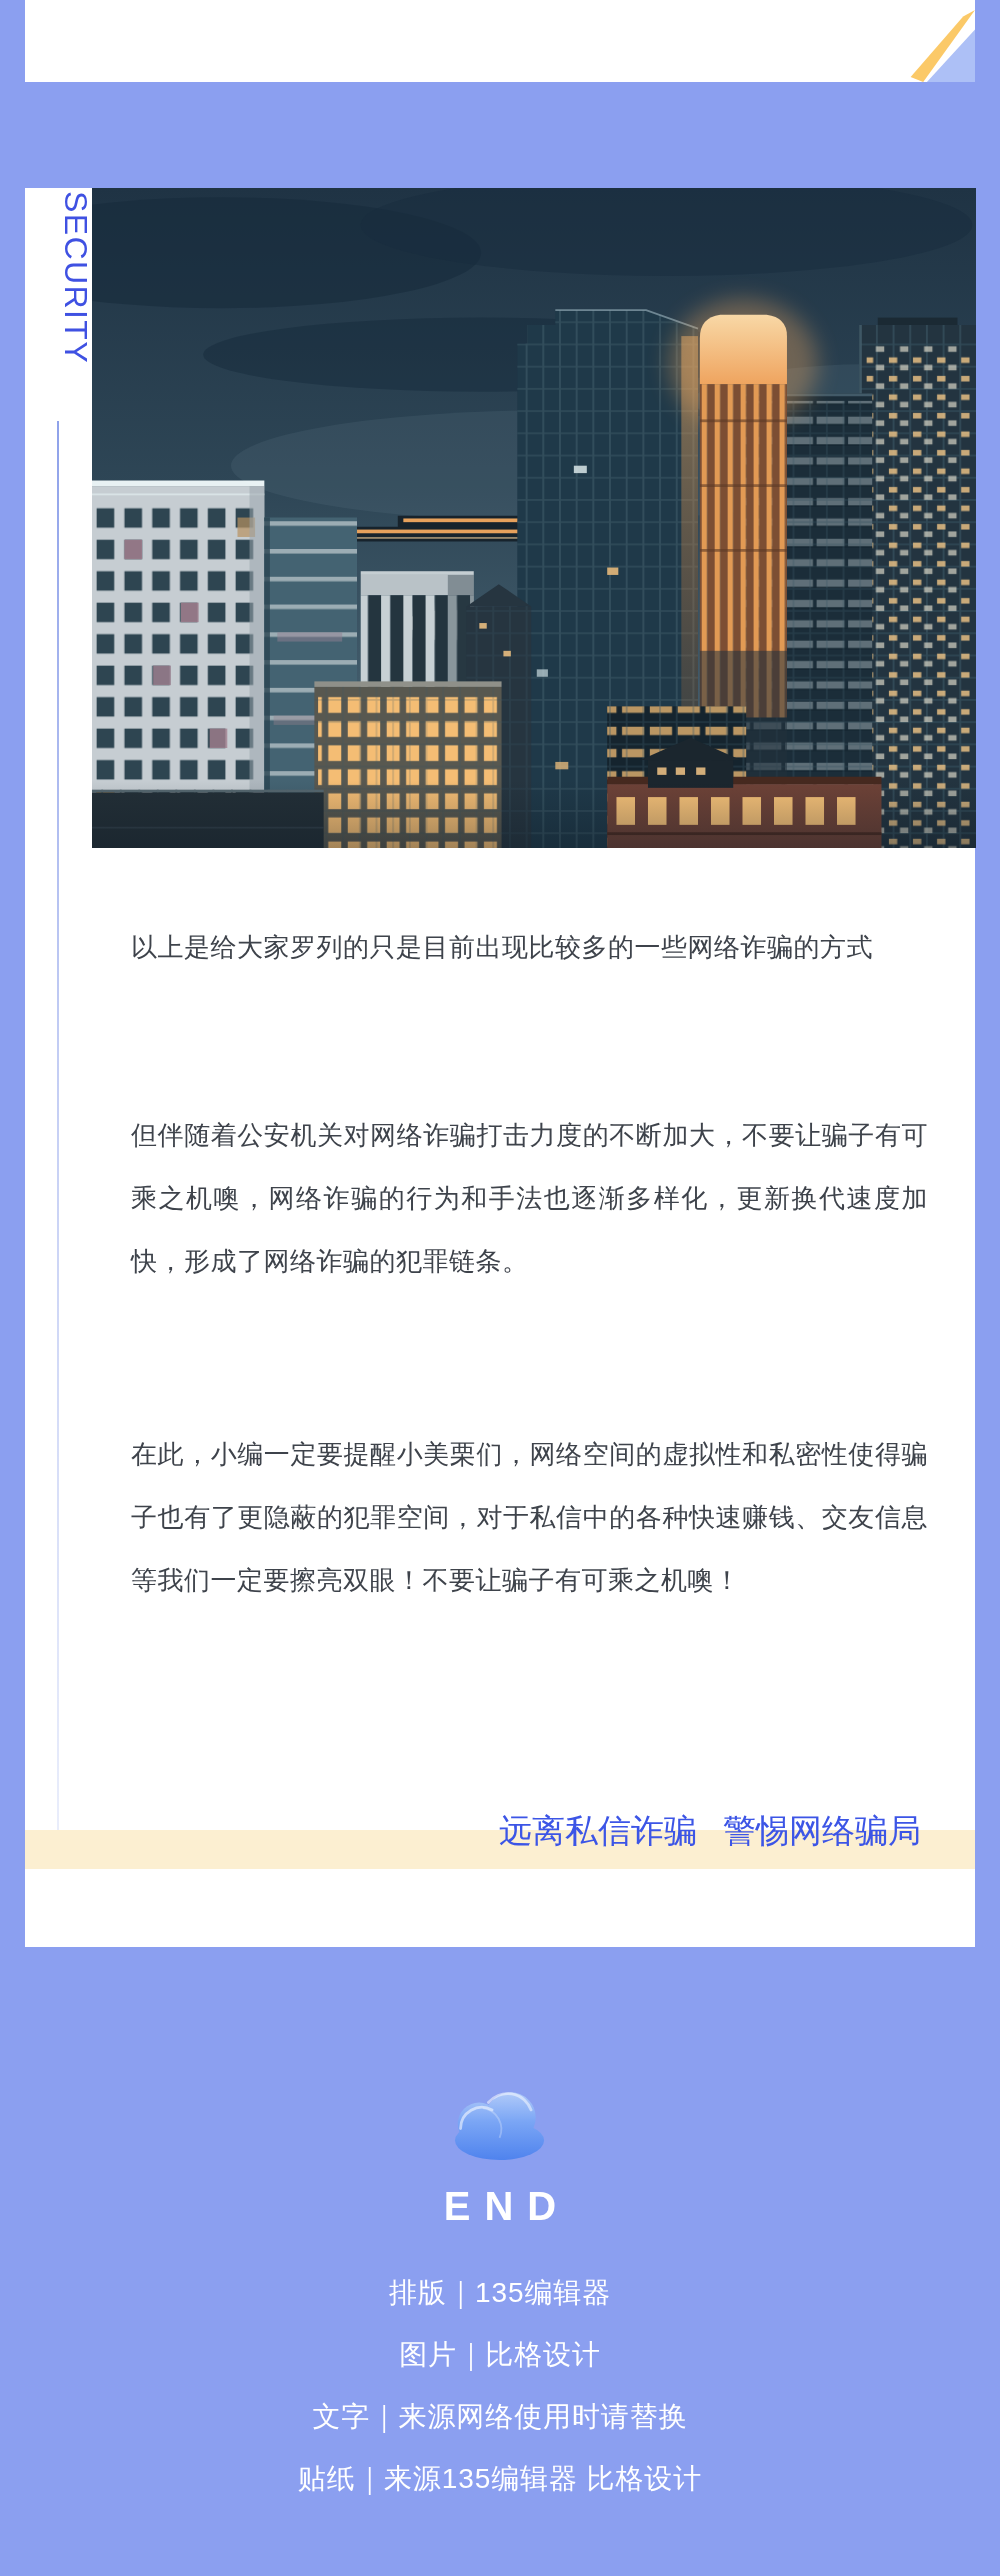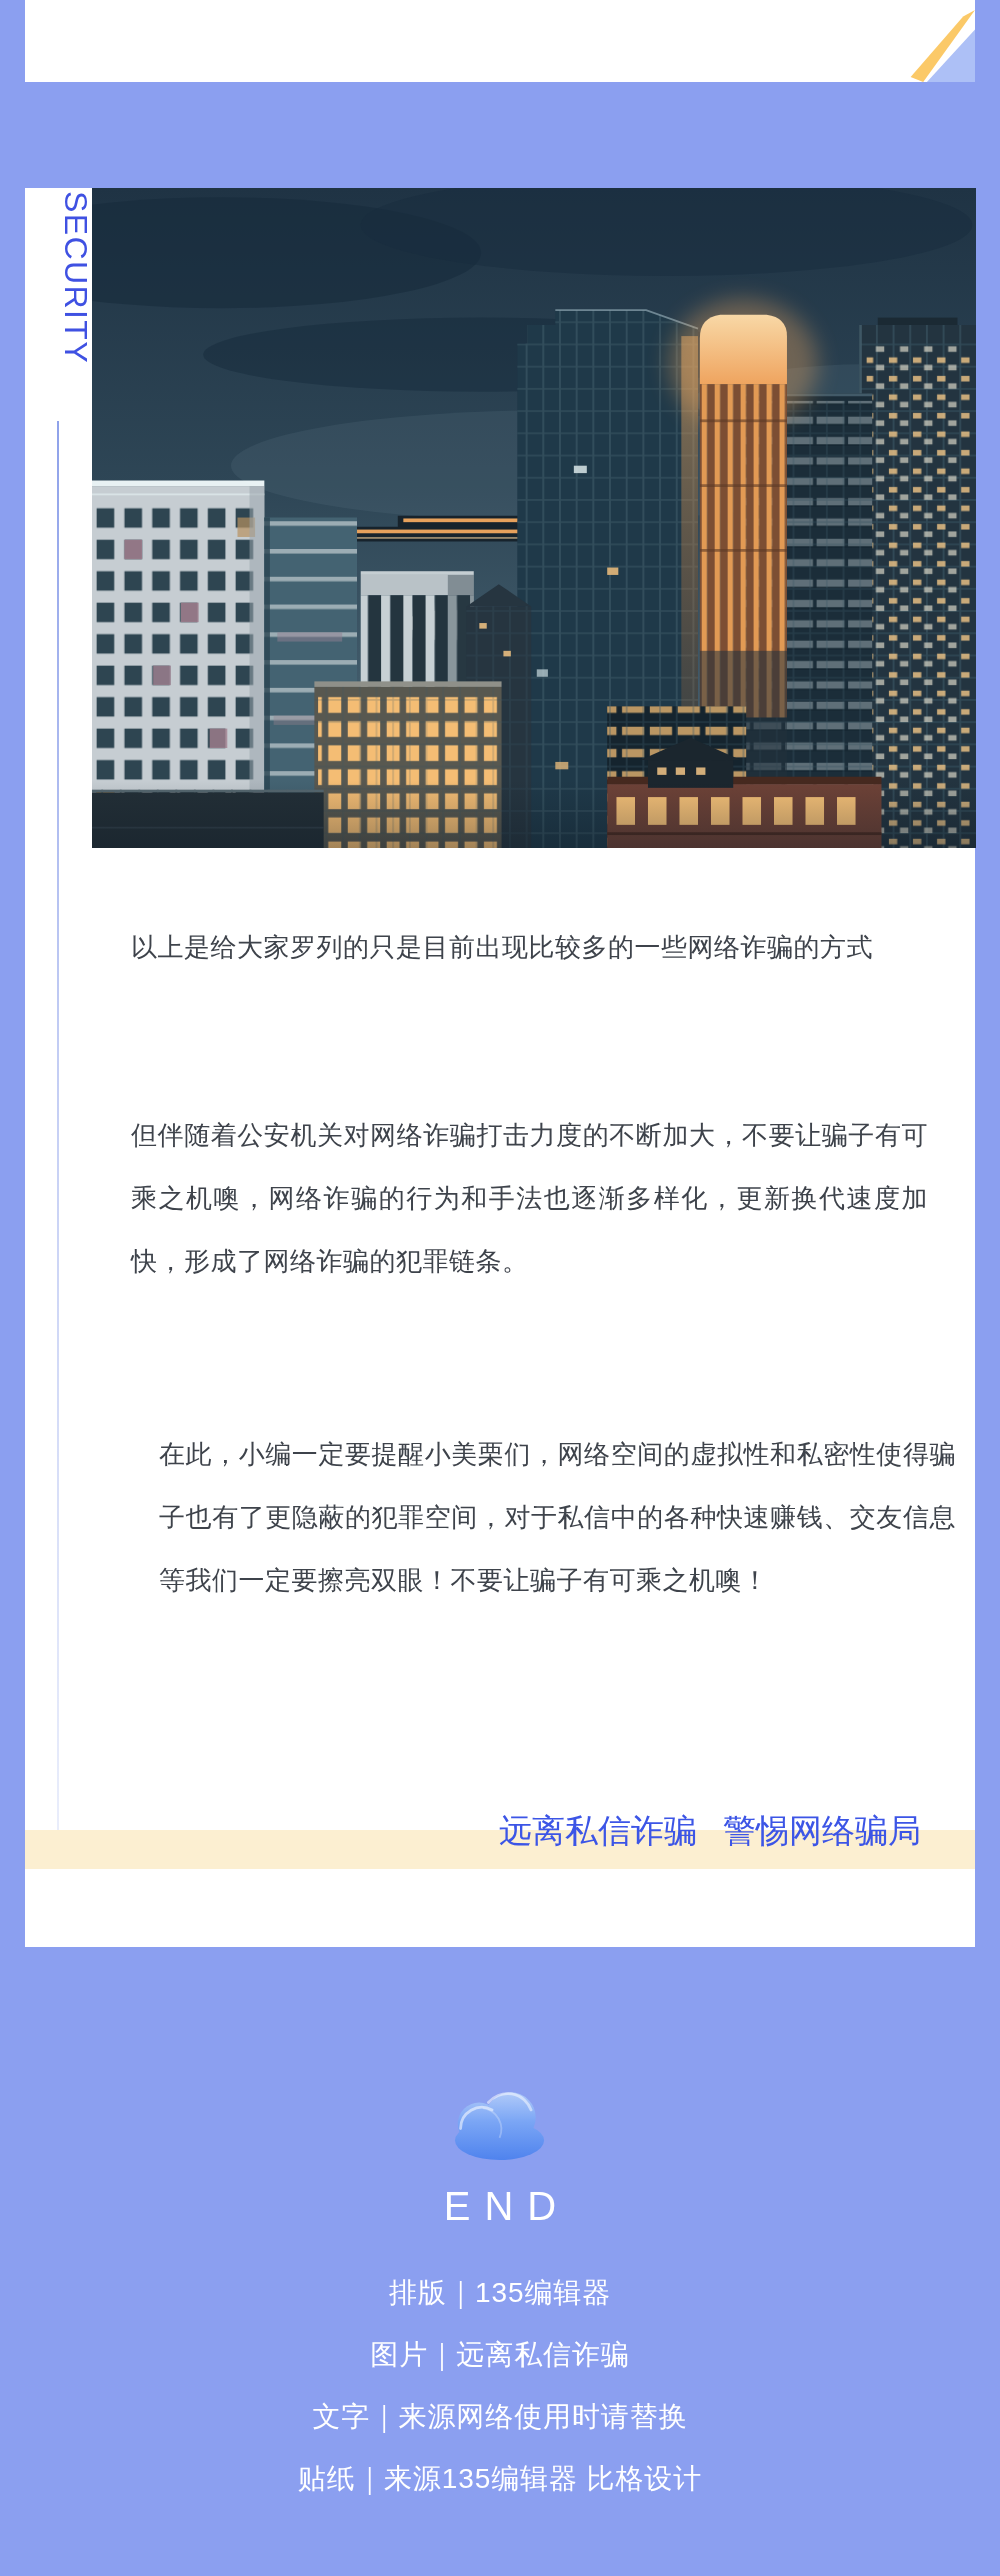--- a/index.html
+++ b/index.html
@@ -43,37 +43,37 @@
     position:absolute;left:67px;top:0;width:884px;height:660px;
     display:block;
   }
   .para{
     position:absolute;left:106px;width:797px;
     font-size:26px;line-height:63px;letter-spacing:0.5px;
     color:#3e434b;text-align:justify;
   }
   .p1{top:728px;}
   .p2{top:916px;}
-  .p3{top:1235px;margin-left:28px;}
+  .p3{top:1235px;}
   .highlight-bar{
     position:absolute;left:0;right:0;top:1642px;height:39px;
     background:#fcefd1;
   }
   .highlight-text{
     position:absolute;right:54px;top:1623px;
     font-size:33px;line-height:39px;font-weight:400;
     color:#3c55e6;white-space:nowrap;
   }
   .hl-p2{margin-left:26px;}
   
   .cloud{position:absolute;left:442px;top:2082px;}
   .end-label{
     position:absolute;left:0;top:2184px;width:100%;
     text-align:center;color:#ffffff;
-    font-size:40px;font-weight:normal;letter-spacing:14px;
+    font-size:40px;font-weight:bold;letter-spacing:14px;
     padding-left:14px;box-sizing:border-box;
   }
   .credits{
     position:absolute;left:0;top:2262px;width:100%;
     text-align:center;color:#ffffff;
   }
   .credit-line{
     font-size:28px;line-height:62px;letter-spacing:0.9px;
     white-space:pre;
   }
@@ -312,19 +312,19 @@
     </g>
     <path d="M20,50 a23,23 0 0 1 34,-20" fill="none" stroke="#ffffff" stroke-width="3" opacity="0.55" stroke-linecap="round"></path>
     <path d="M50,22 a27,27 0 0 1 46,8" fill="none" stroke="#ffffff" stroke-width="3" opacity="0.5" stroke-linecap="round"></path>
     <path d="M62,60 a23,23 0 0 0 -18,-32" fill="none" stroke="#dce8fc" stroke-width="2" opacity="0.35"></path>
   </svg>
 
   <div class="end-label">END</div>
 
   <div class="credits">
     <div class="credit-line">排版｜135编辑器</div>
-    <div class="credit-line">图片｜远离私信诈骗</div>
+    <div class="credit-line">图片｜比格设计</div>
     <div class="credit-line">文字｜来源网络使用时请替换</div>
     <div class="credit-line">贴纸｜来源135编辑器 比格设计</div>
   </div>
 
 </div>
 
 
 </body></html>

